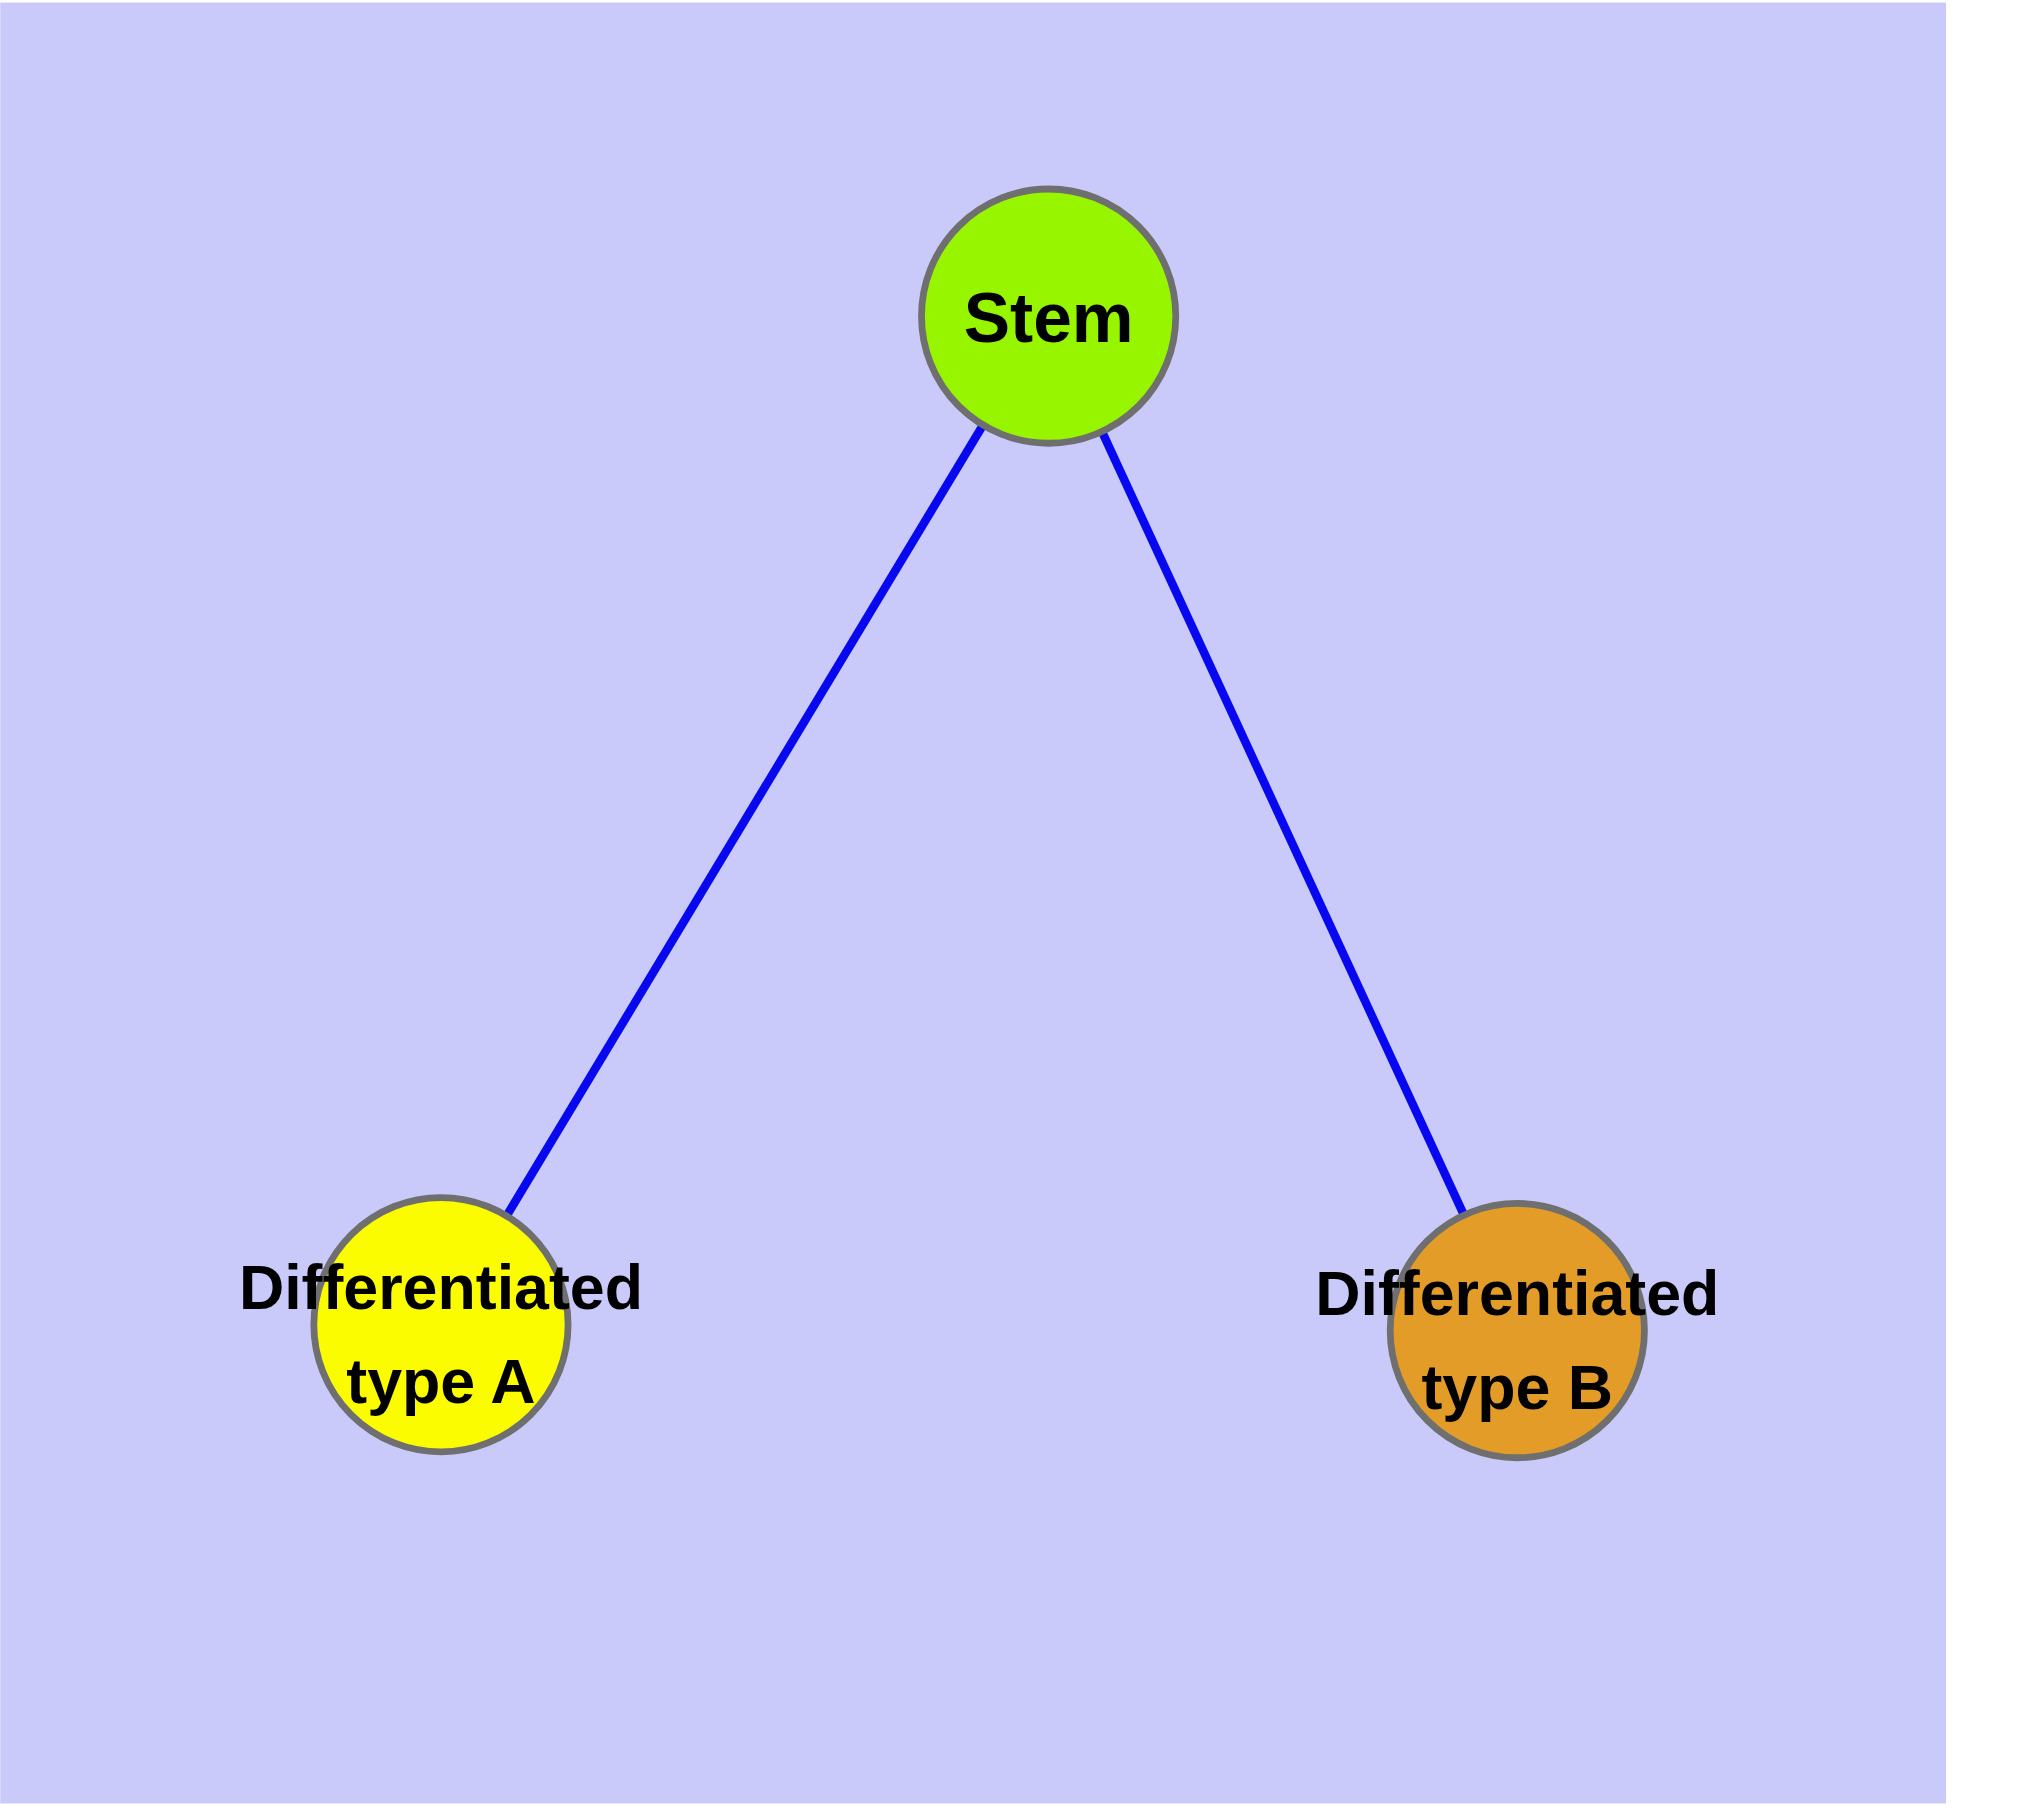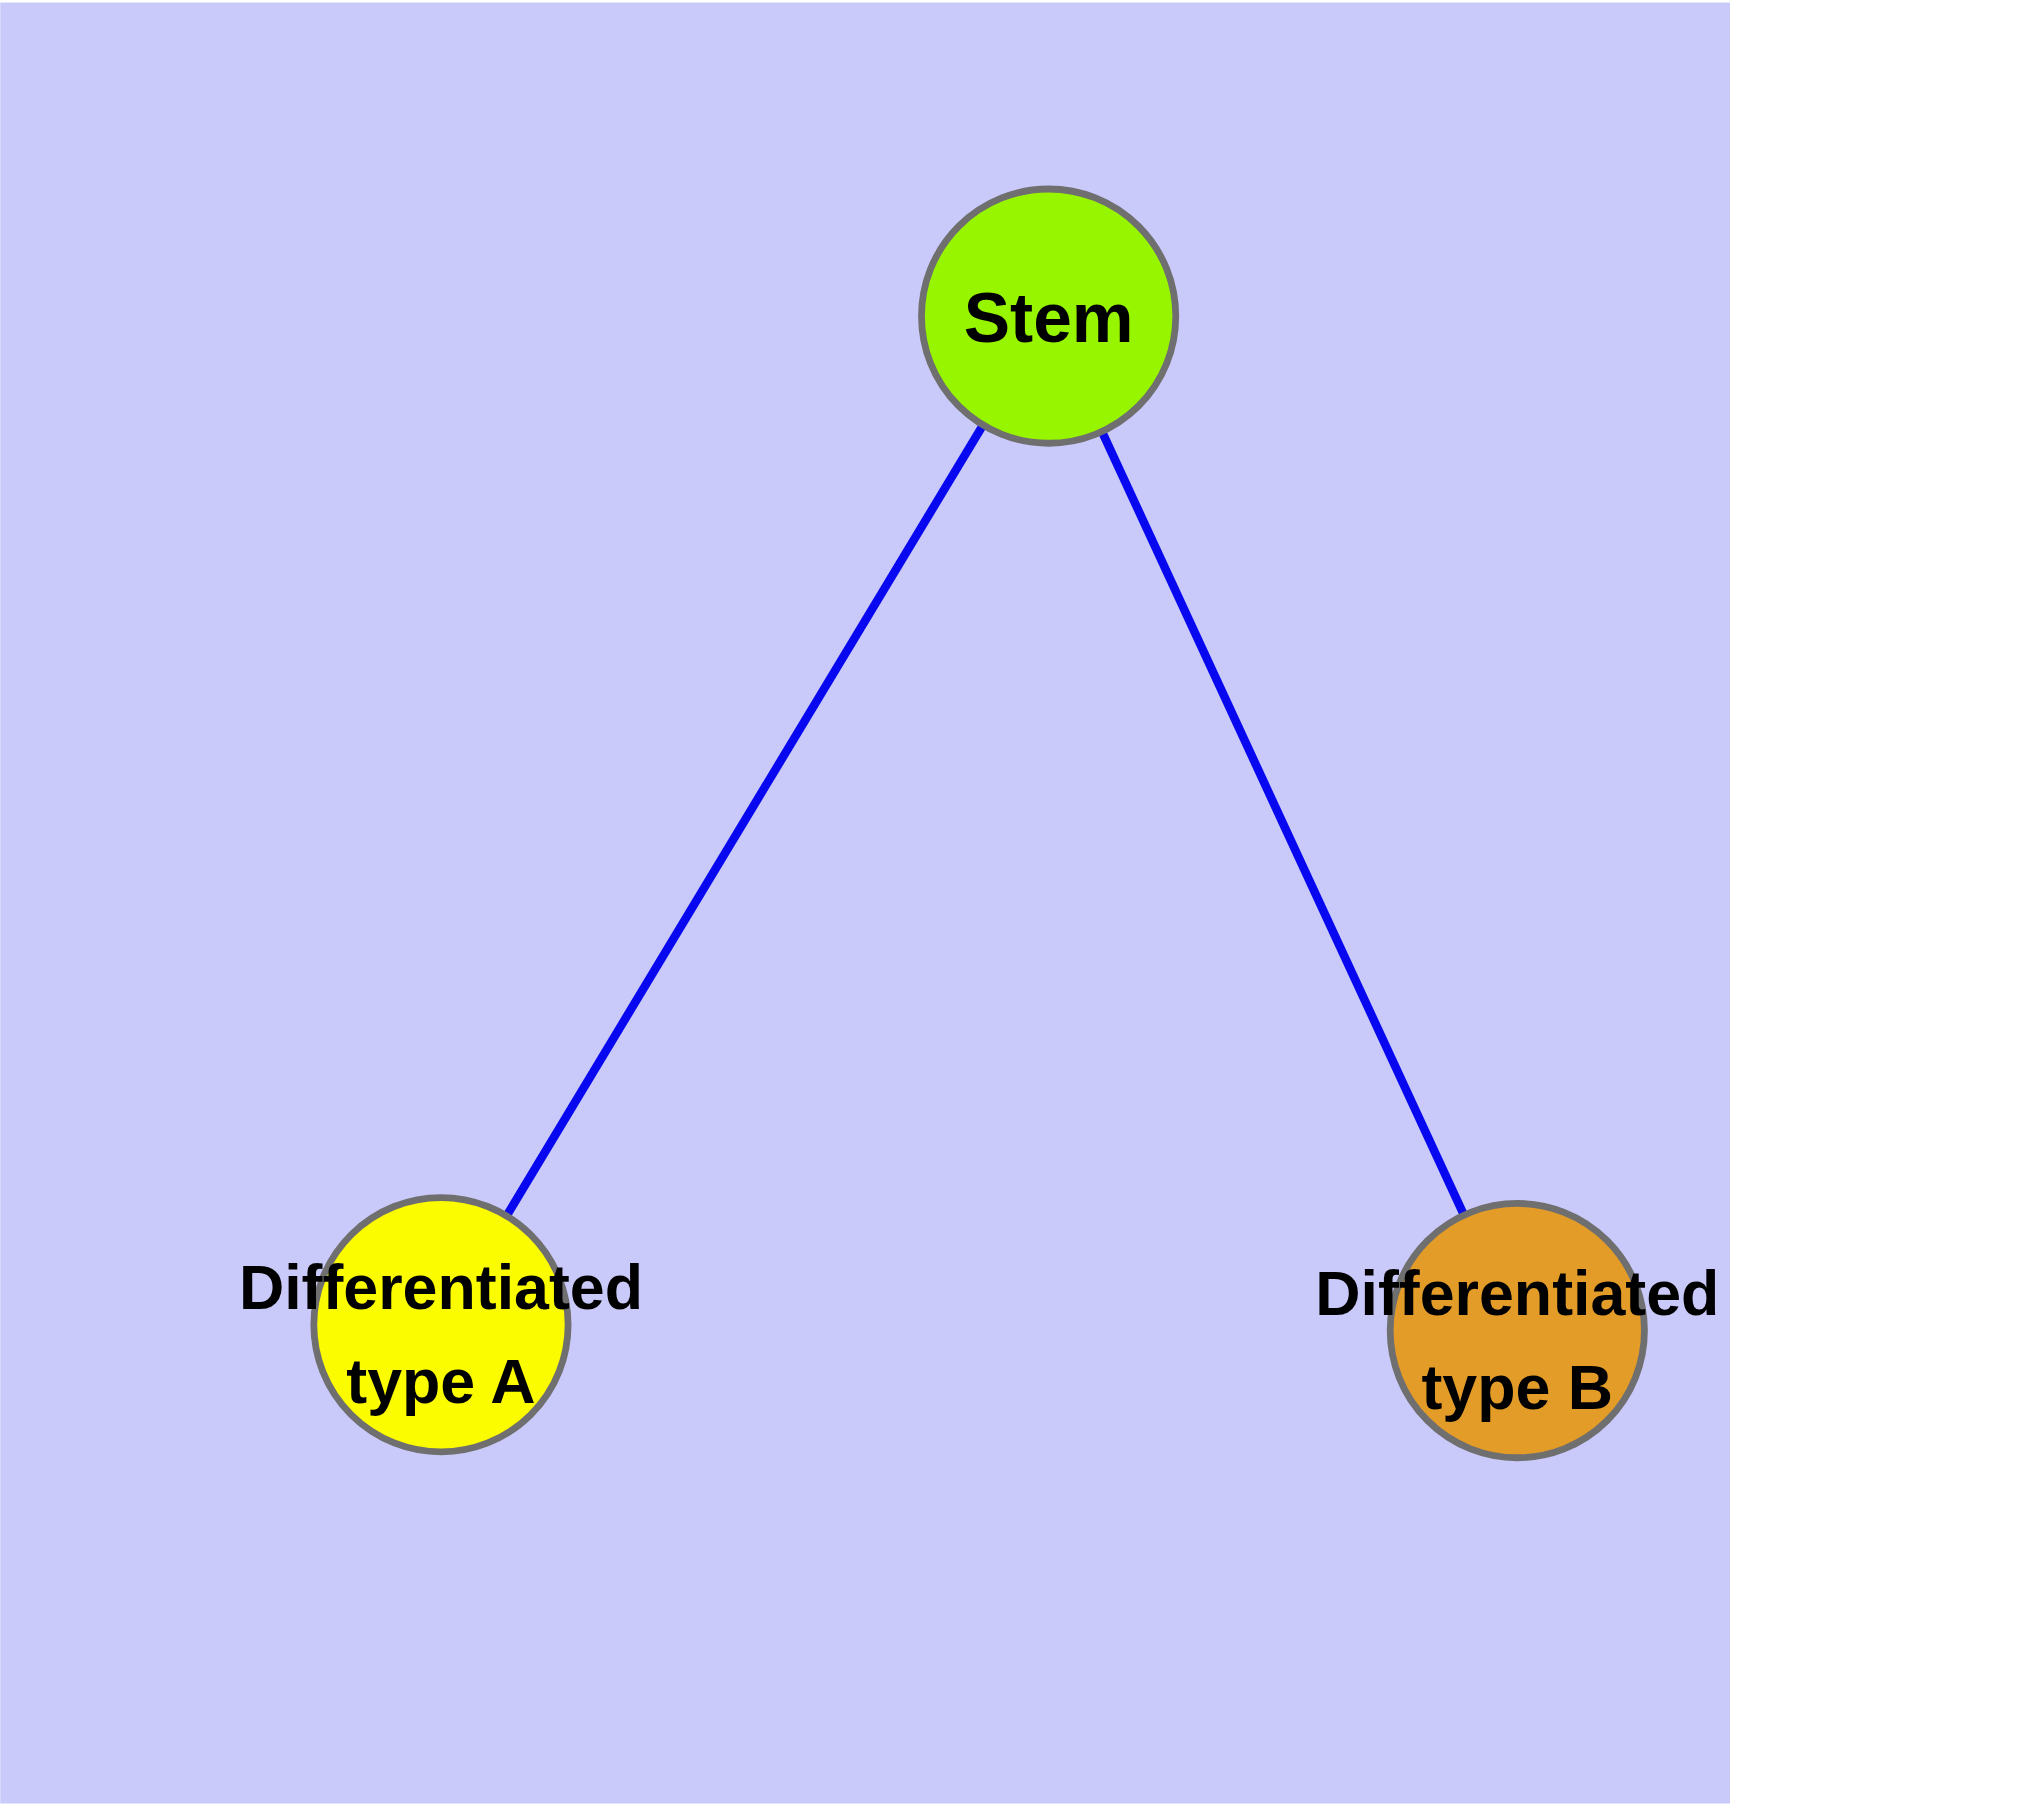--- a/index.html
+++ b/index.html
@@ -3,21 +3,21 @@
 <meta charset="utf-8">
 <style>
   html, body {
     margin: 0;
     padding: 0;
     background: #ffffff;
     font-family: "Liberation Sans", sans-serif;
   }
   .canvas {
     position: relative;
-    width: 1730px;
+    width: 1946px;
     height: 1812px;
     background: #ffffff;
     overflow: hidden;
   }
   svg.graph {
     display: block;
   }
   .node-circle {
     stroke: #6F6F6F;
     stroke-width: 8;

